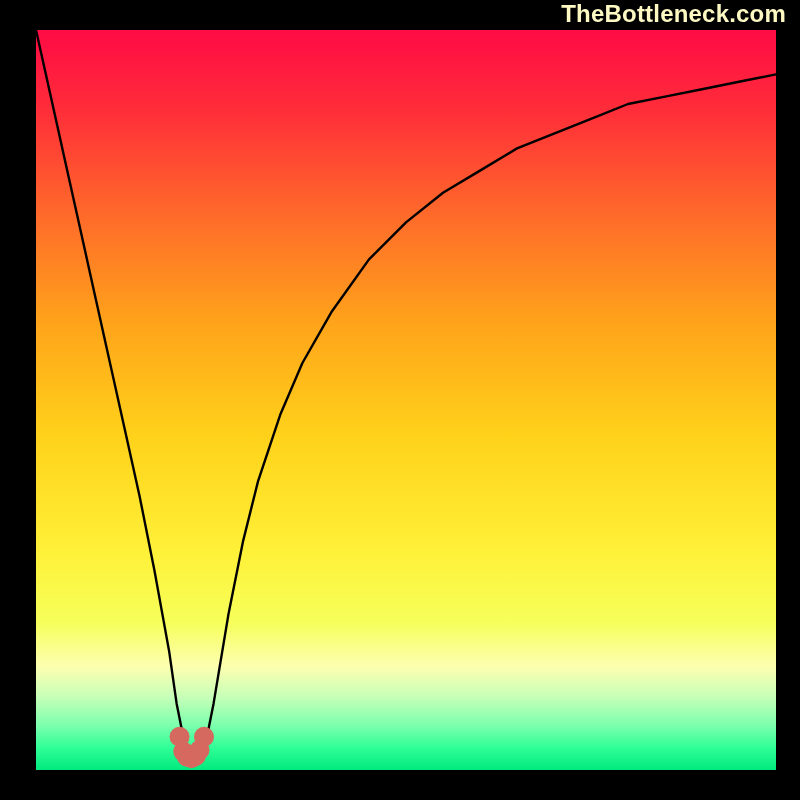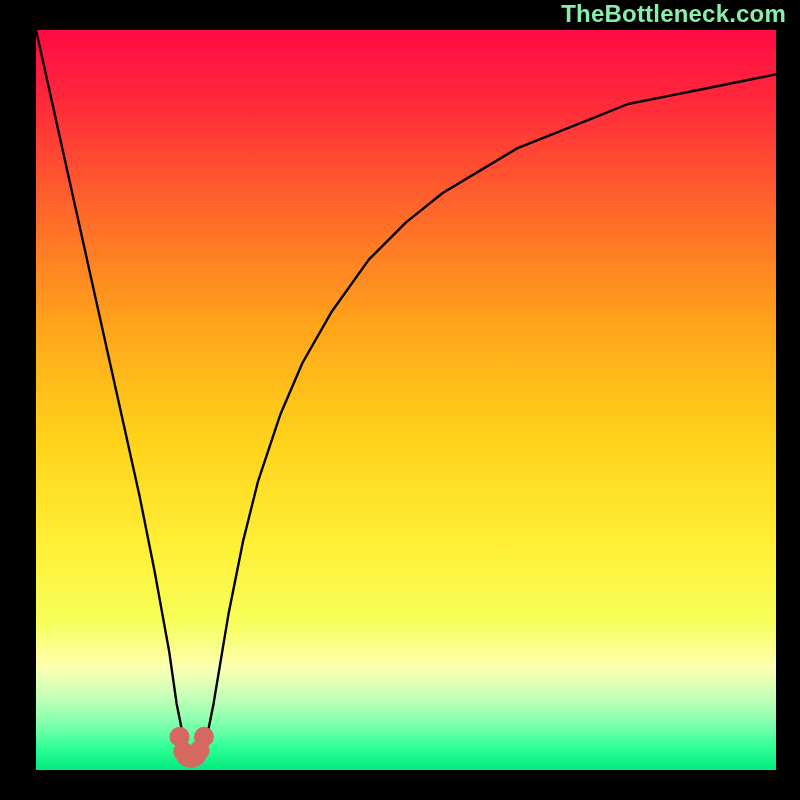--- a/index.html
+++ b/index.html
@@ -21,21 +21,21 @@
   .plot {
     position: absolute;
     background: #000;
   }
   .watermark {
     position: absolute;
     top: 0;
     right: 14px;
     font-family: Arial, Helvetica, sans-serif;
     font-weight: 700;
-    color: #86efac;
+    color: #fef9c3;
     font-size: 24px;
     letter-spacing: 0.2px;
     user-select: none;
     margin-left: 46px;
   }
   svg { display: block; }
 </style>
 </head>
 <body>
 

